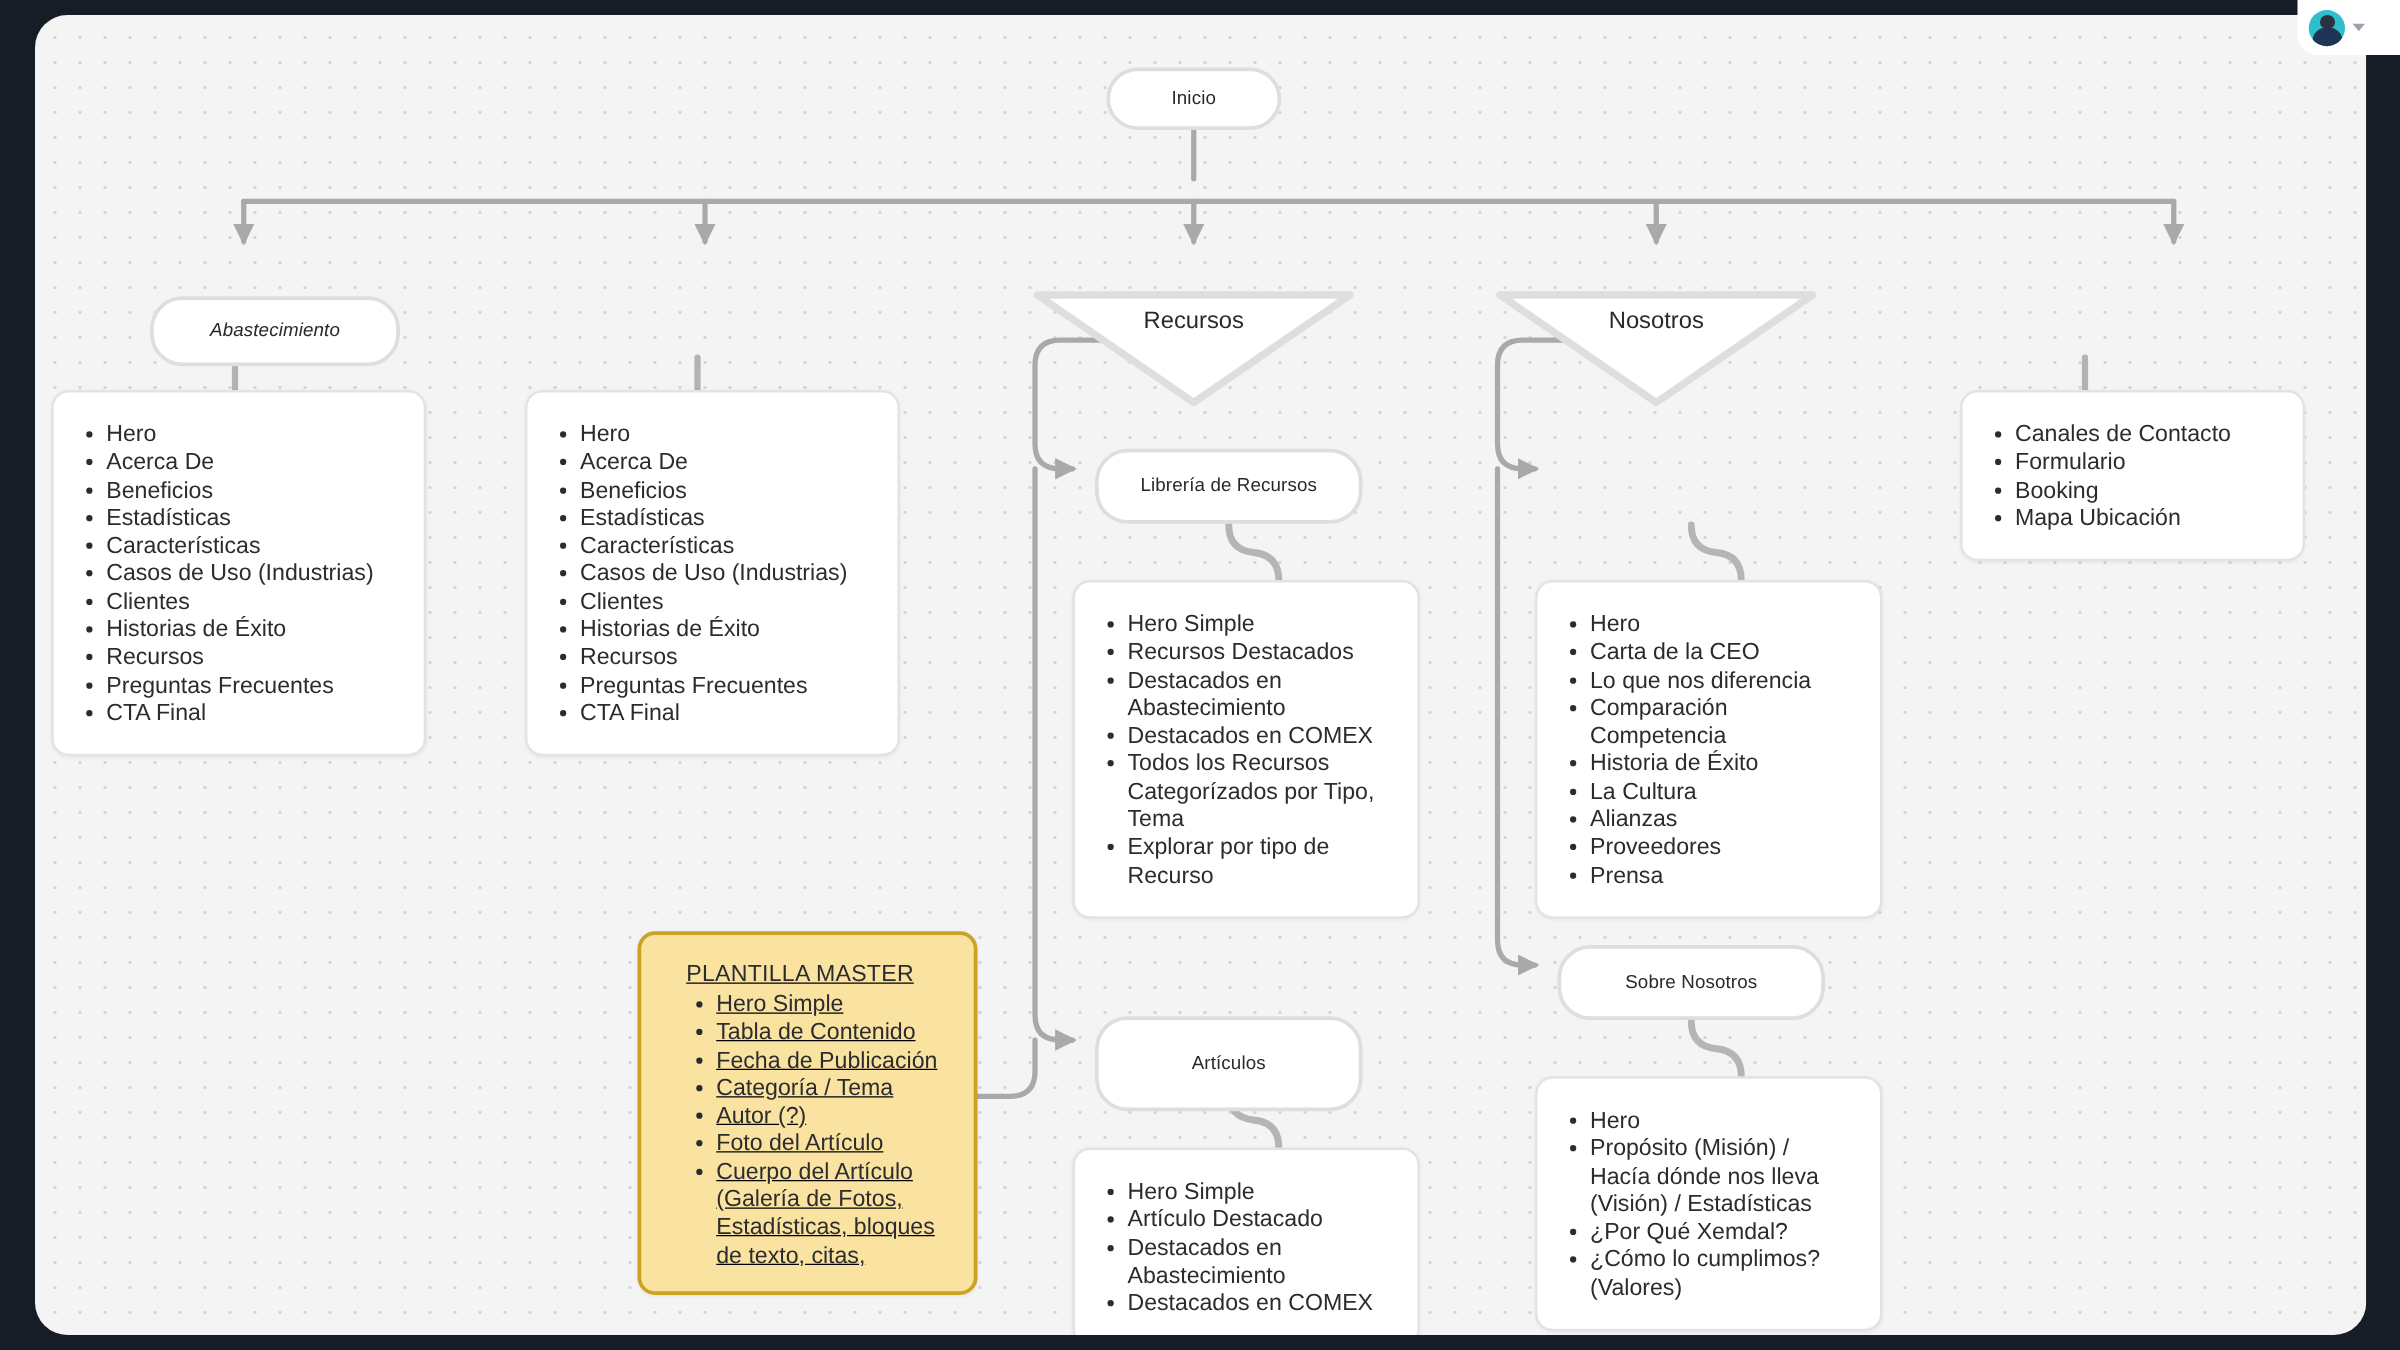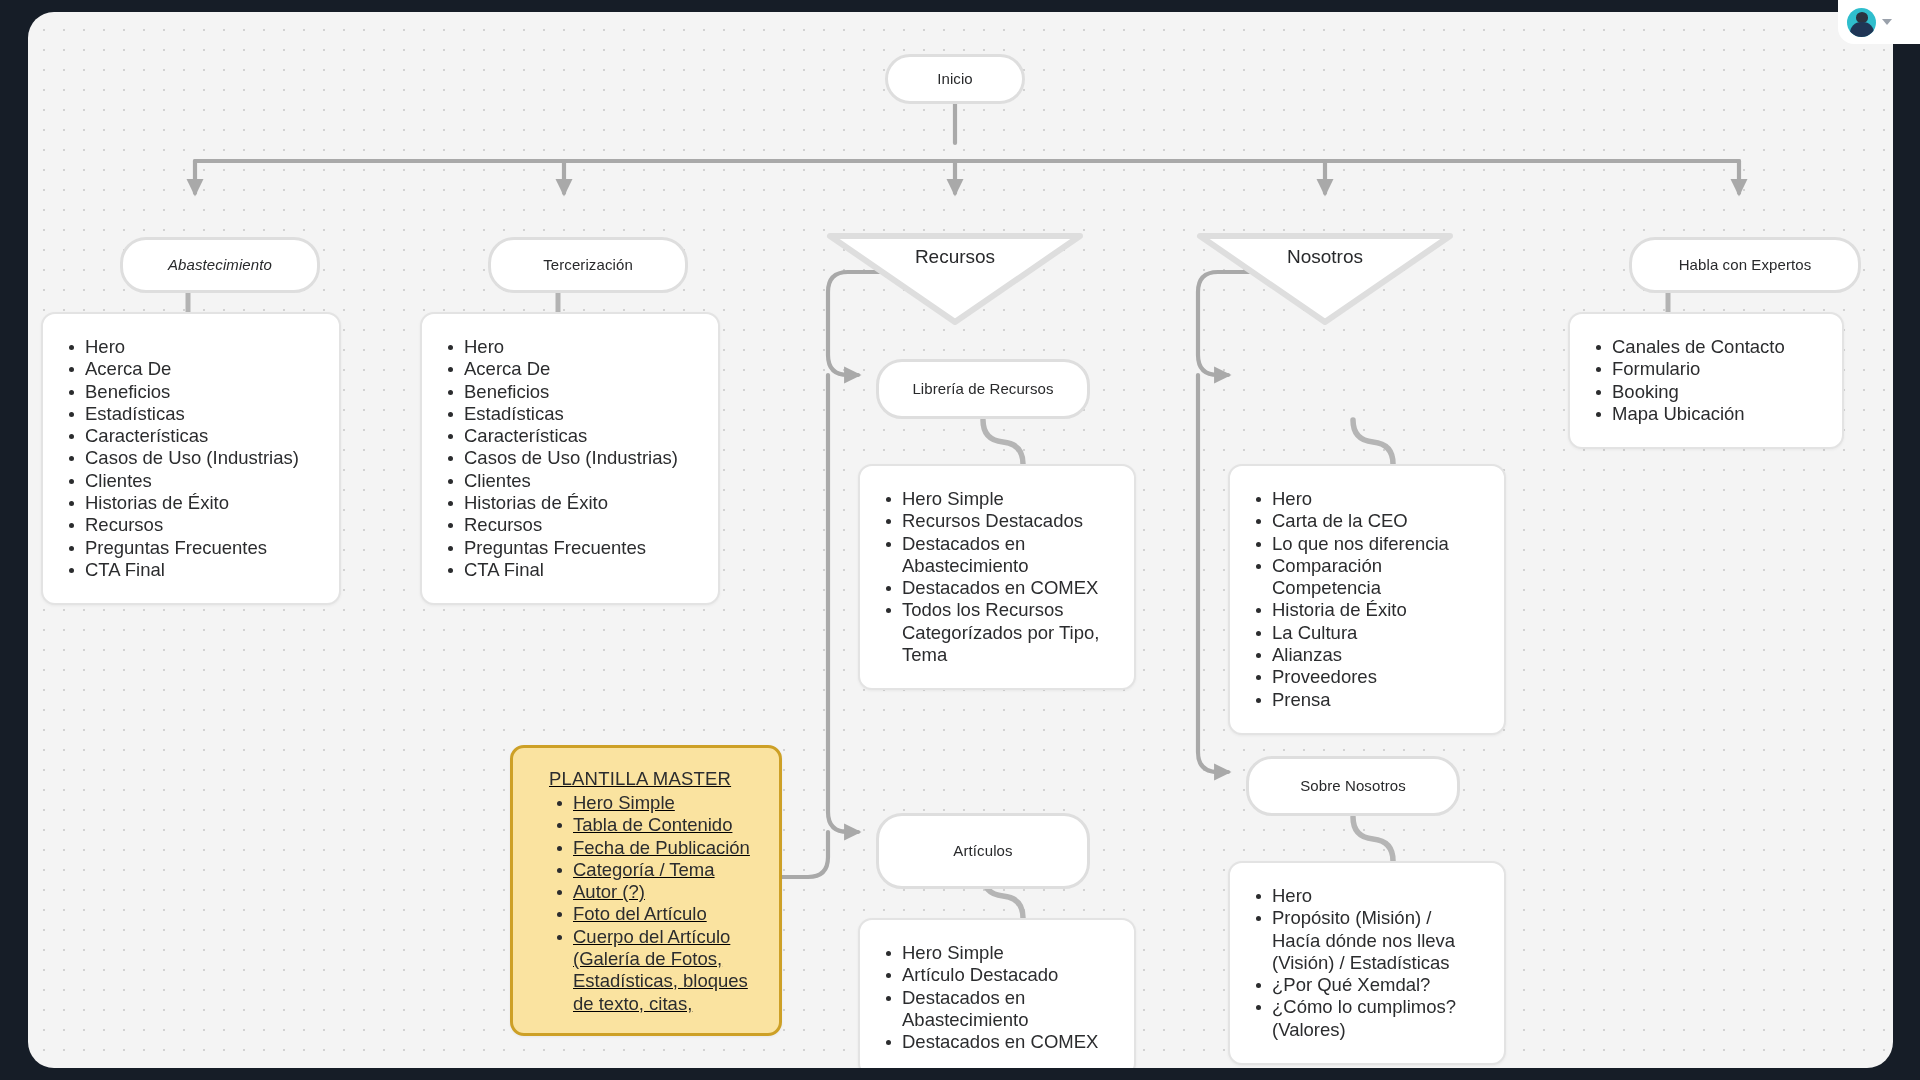--- a/index.html
+++ b/index.html
@@ -248,41 +248,35 @@
     </svg>
 
     <div class="node pill" style="left:857px; top:42px; width:140px; height:50px;">
       <span>Inicio</span>
     </div>
 
     <div class="node rounded" style="left:92px; top:225px; width:200px; height:56px;font-style:italic;">
       <span>Abastecimiento</span>
     </div>
 
-    <div class="node rounded" style="left:460px; top:225px; width:200px; height:56px;">
-      <span>Tercerización</span>
-    </div>
 
     <div class="tri-wrap" style="left:788px; top:218px; width:278px; height:98px;">
       <svg class="tri-shape" viewBox="0 0 278 98" xmlns="http://www.w3.org/2000/svg">
         <path d="M 14 6 L 264 6 L 139 92 Z" fill="#ffffff" stroke="#dedede" stroke-width="6" stroke-linejoin="round"></path>
       </svg>
       <div class="tri-label">Recursos</div>
     </div>
 
     <div class="tri-wrap" style="left:1158px; top:218px; width:278px; height:98px;">
       <svg class="tri-shape" viewBox="0 0 278 98" xmlns="http://www.w3.org/2000/svg">
         <path d="M 14 6 L 264 6 L 139 92 Z" fill="#ffffff" stroke="#dedede" stroke-width="6" stroke-linejoin="round"></path>
       </svg>
       <div class="tri-label">Nosotros</div>
     </div>
 
-    <div class="node rounded" style="left:1601px; top:225px; width:232px; height:56px;">
-      <span>Habla con Expertos</span>
-    </div>
 
     <div class="node rounded" style="left:848px; top:347px; width:214px; height:60px;">
       <span>Librería de Recursos</span>
     </div>
 
     <div class="node rounded" style="left:848px; top:801px; width:214px; height:76px;">
       <span>Artículos</span>
     </div>
 
 
@@ -322,20 +316,21 @@
       </ul>
     </div>
 
     <div class="card" style="left:830px; top:452px; width:278px;">
       <ul>
         <li>Hero Simple</li>
         <li>Recursos Destacados</li>
         <li>Destacados en Abastecimiento</li>
         <li>Destacados en COMEX</li>
         <li>Todos los Recursos Categorízados por Tipo, Tema</li>
+        <li>Explorar por tipo de Recurso</li>
       </ul>
     </div>
 
     <div class="card" style="left:830px; top:906px; width:278px;">
       <ul>
         <li>Hero Simple</li>
         <li>Artículo Destacado</li>
         <li>Destacados en Abastecimiento</li>
         <li>Destacados en COMEX</li>
       </ul>

